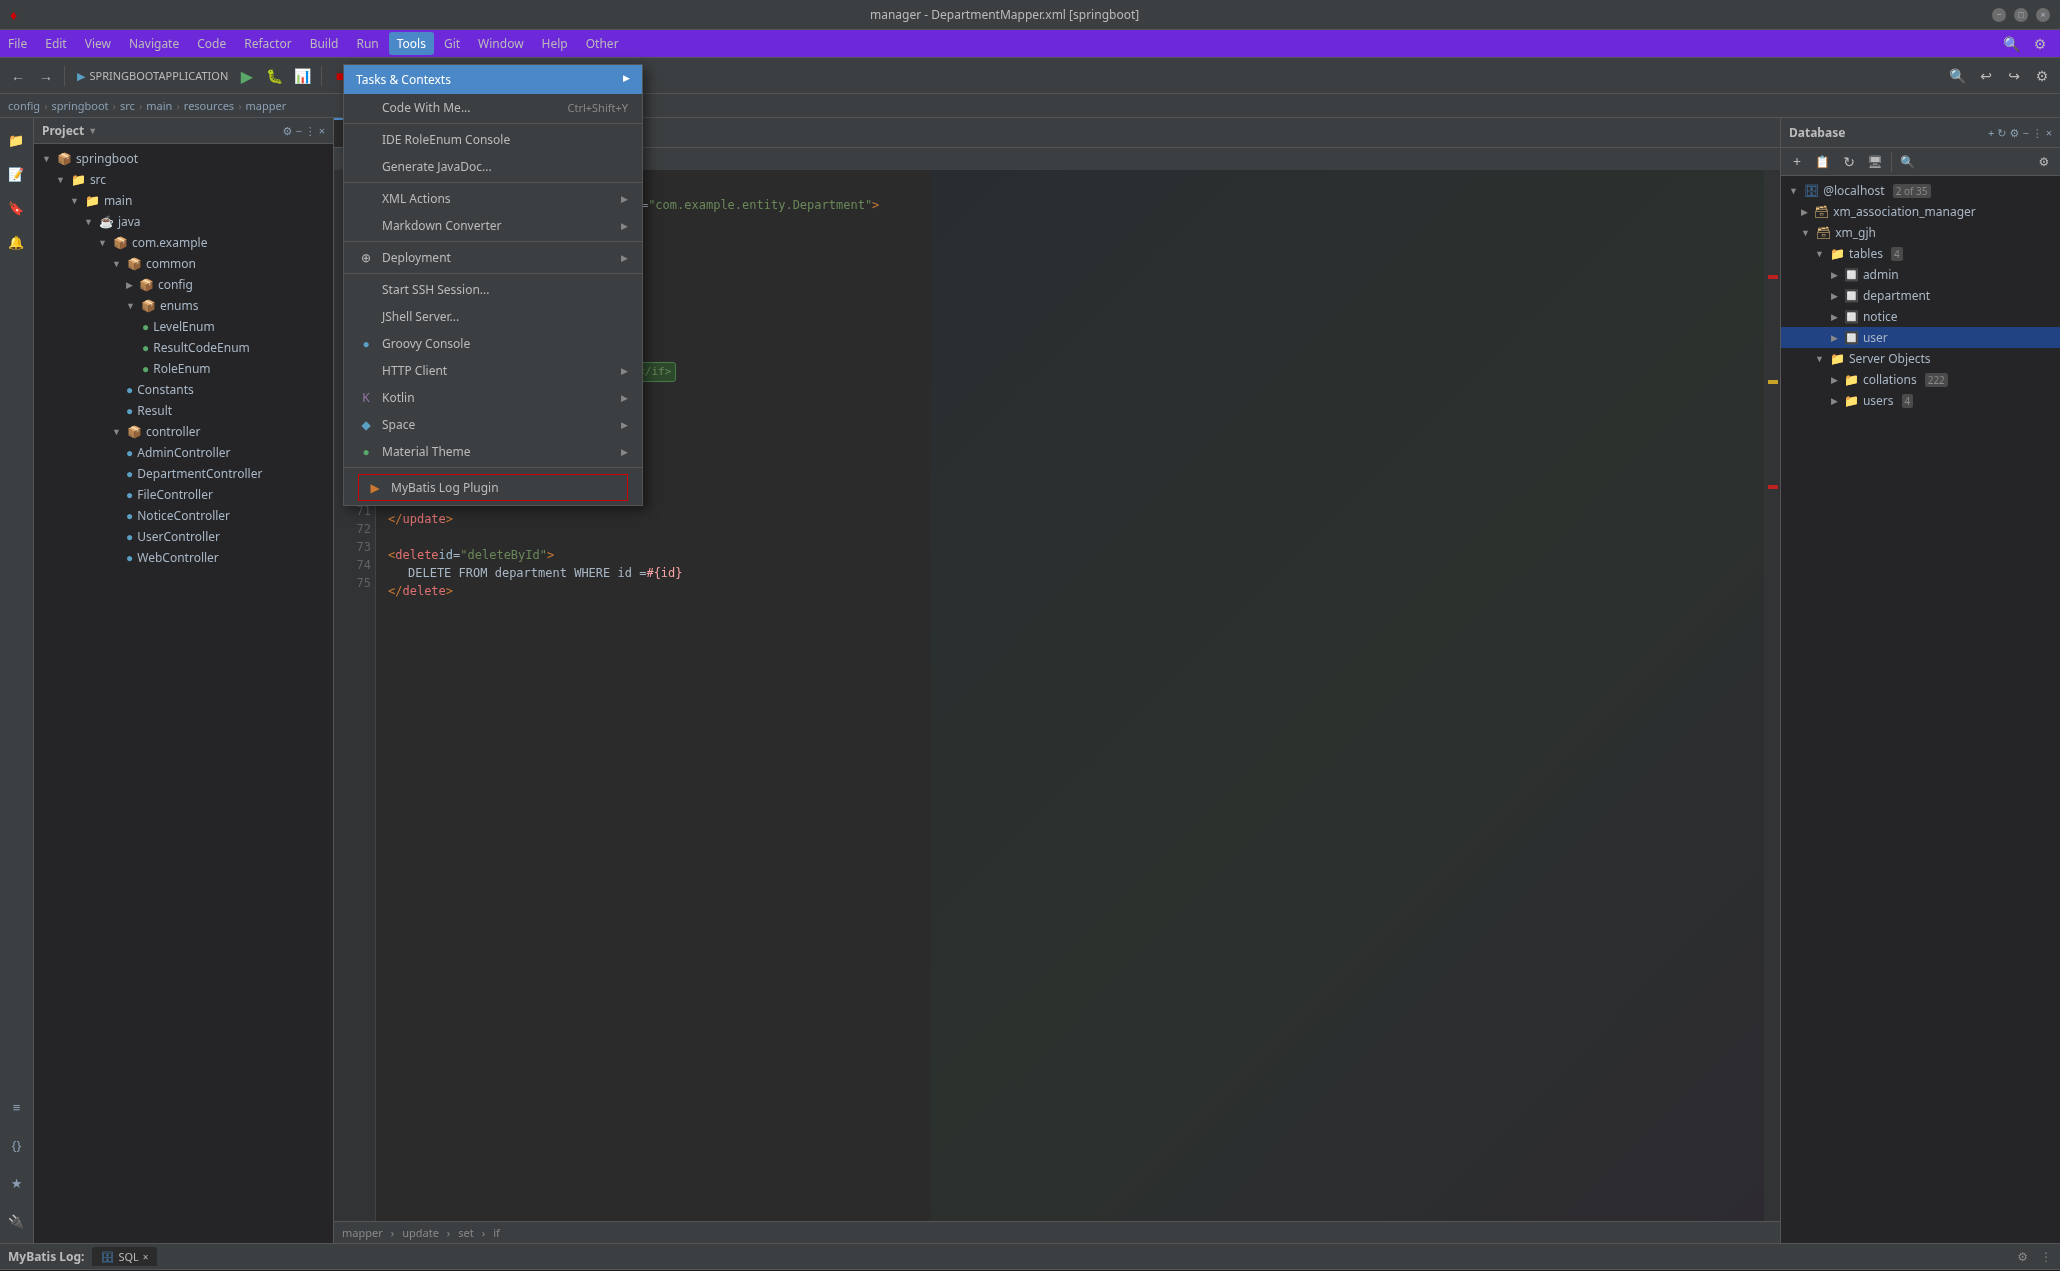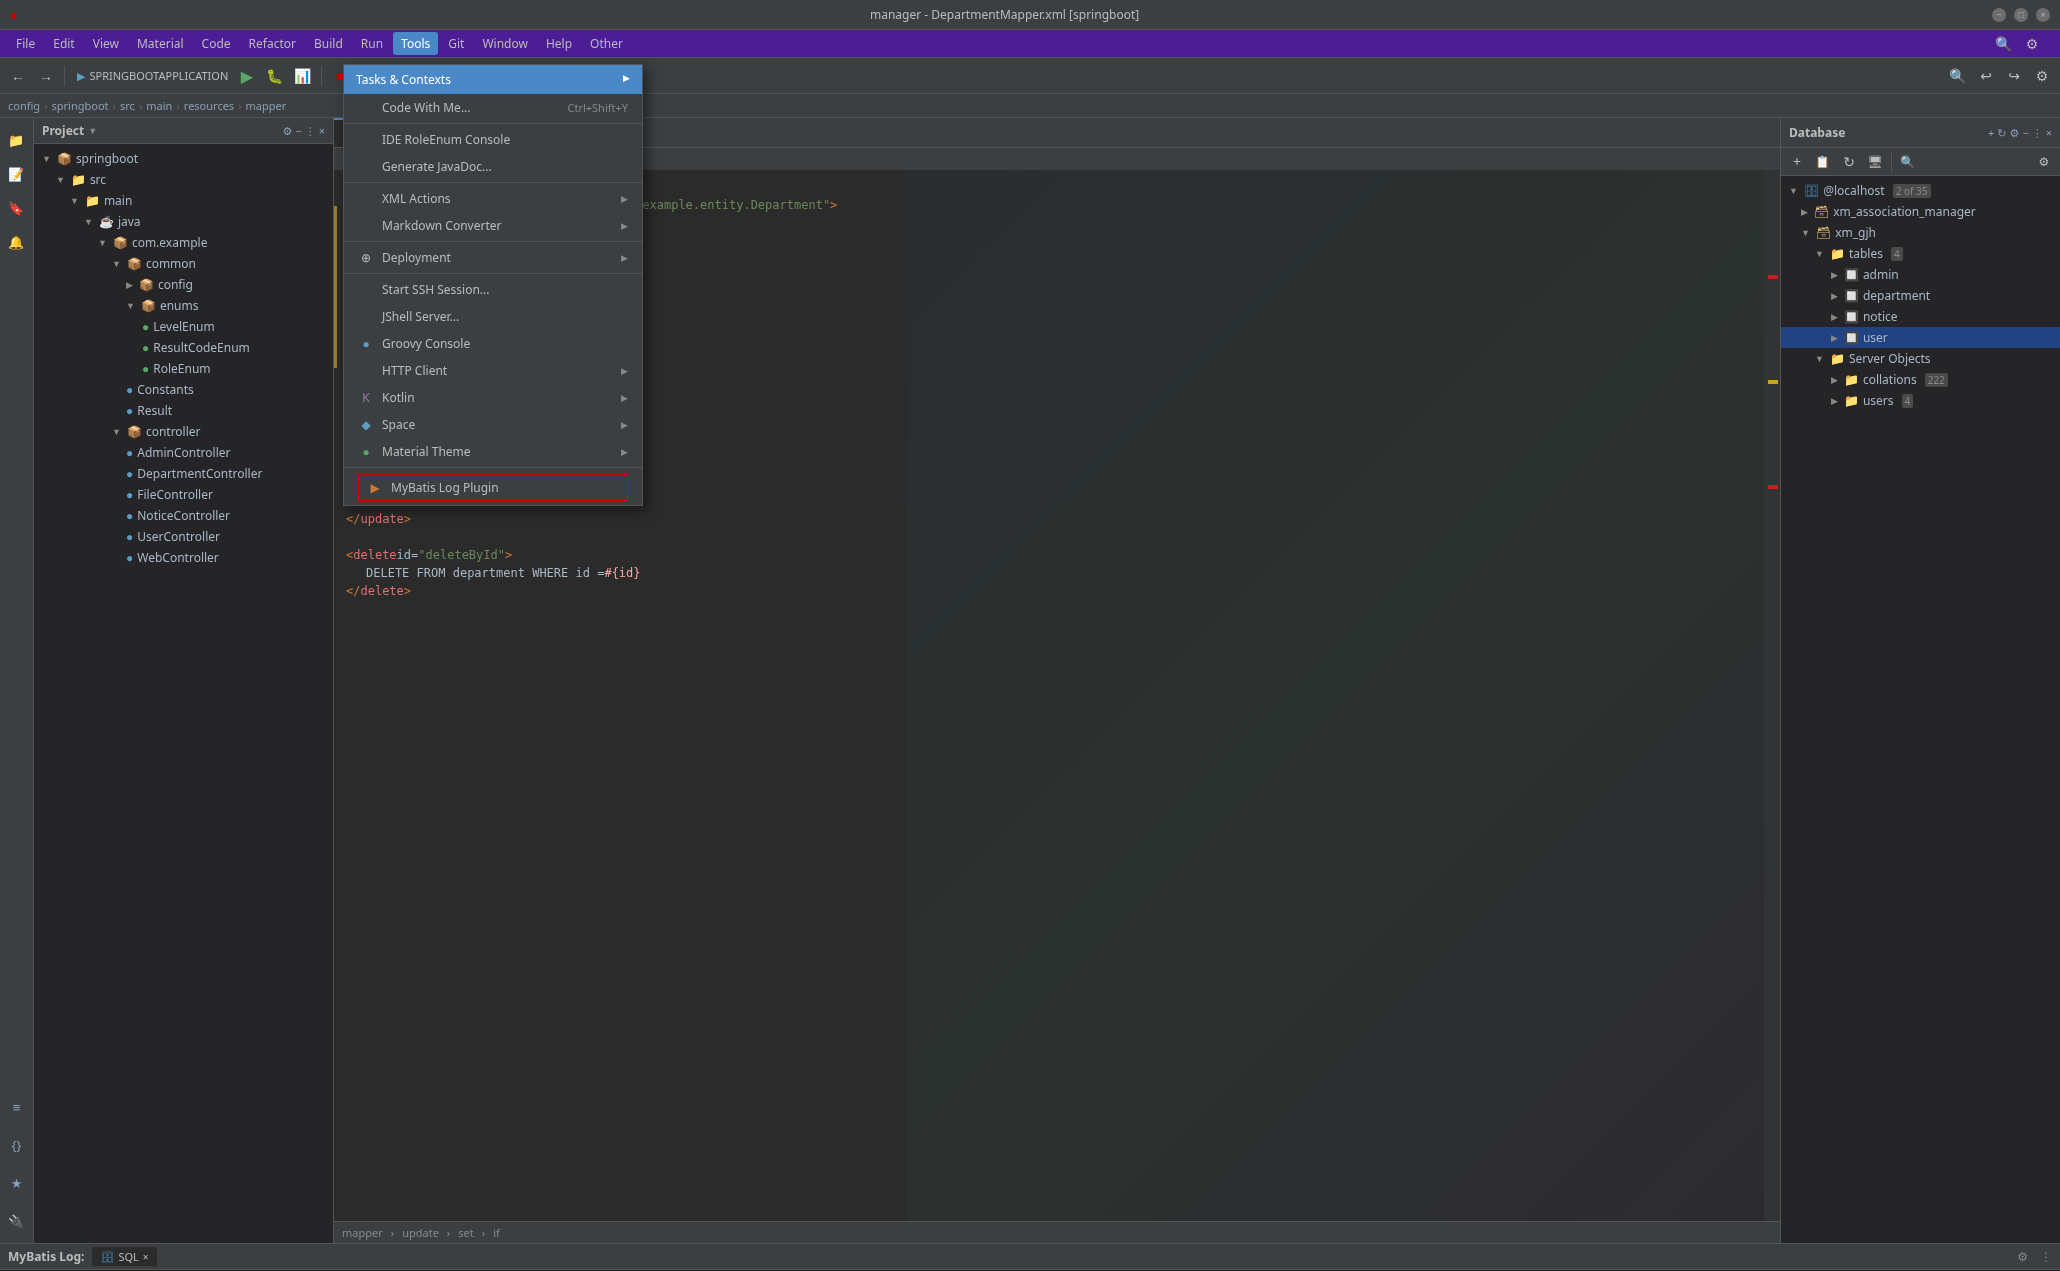--- a/index.html
+++ b/index.html
@@ -45,24 +45,24 @@
       display: flex; align-items:center; justify-content:center;
       font-size: 9px;
     }
     .win-min { background: #6d6d6d; }
     .win-max { background: #6d6d6d; }
     .win-close { background: #6d6d6d; }
 
     
     .menu-bar {
       height: 28px;
-      background: #4c1d95;
-      display: flex;
-      align-items: center;
-      padding: 0 8px;
+      background: #6d28d9;
+      display: flex;
+      align-items: center;
+      padding: 0 0;
       border-bottom: 1px solid #555;
       gap: 2px;
     }
     .menu-item {
       padding: 3px 8px;
       color: #bbb;
       cursor: pointer;
       border-radius: 3px;
       font-size: 12px;
     }
@@ -431,21 +431,21 @@
     <div class="win-btn win-min">−</div>
     <div class="win-btn win-max">□</div>
     <div class="win-btn win-close">×</div>
   </div>
 </div>
 
 <div class="menu-bar">
   <div class="menu-item">File</div>
   <div class="menu-item">Edit</div>
   <div class="menu-item">View</div>
-  <div class="menu-item">Material</div>
+  <div class="menu-item">Navigate</div>
   <div class="menu-item">Code</div>
   <div class="menu-item">Refactor</div>
   <div class="menu-item">Build</div>
   <div class="menu-item">Run</div>
   <div class="menu-item active">Tools</div>
   <div class="menu-item">Git</div>
   <div class="menu-item">Window</div>
   <div class="menu-item">Help</div>
   <div class="menu-item">Other</div>
   <div style="flex:1"></div>
@@ -627,20 +627,37 @@
 
     <div class="error-panel">
       <span style="color:#bf2020;">⊗ 1</span>
       <span style="color:#c9a228;">⚠ 1</span>
       <span style="color:#59a869;">✓ 1</span>
       <span style="cursor:pointer; color:#888;">▲</span>
       <span style="cursor:pointer; color:#888;">▼</span>
     </div>
 
     <div class="code-editor" style="flex:1; position:relative;">
+      <div class="line-numbers">
+        <div>57</div>
+        <div>58</div>
+        <div>59</div>
+        <div style="height:54px;"></div>
+        <div>62</div>
+        <div style="height:54px;"></div>
+        <div>65</div>
+        <div style="height:54px;"></div>
+        <div>68</div>
+        <div style="height:54px;"></div>
+        <div>71</div>
+        <div>72</div>
+        <div>73</div>
+        <div>74</div>
+        <div>75</div>
+      </div>
       <div class="code-content" style="position:relative; overflow:hidden;">
 
         <div style="position:absolute; right:0; top:0; width:60%; height:100%; opacity:0.12; background: linear-gradient(135deg, #1a3a5c 0%, #2d6040 50%, #3a2a5c 100%); pointer-events:none;"></div>
 
         <div style="position:absolute; left:0; top:36px; width:3px; height:162px; background:#c9a228; opacity:0.7;"></div>
 
         <div class="code-line" style="height:18px;"></div>
         <div class="code-line">
           <span style="color:#cc7832;">&lt;</span>
             <span style="color:#e07070;">update</span>

